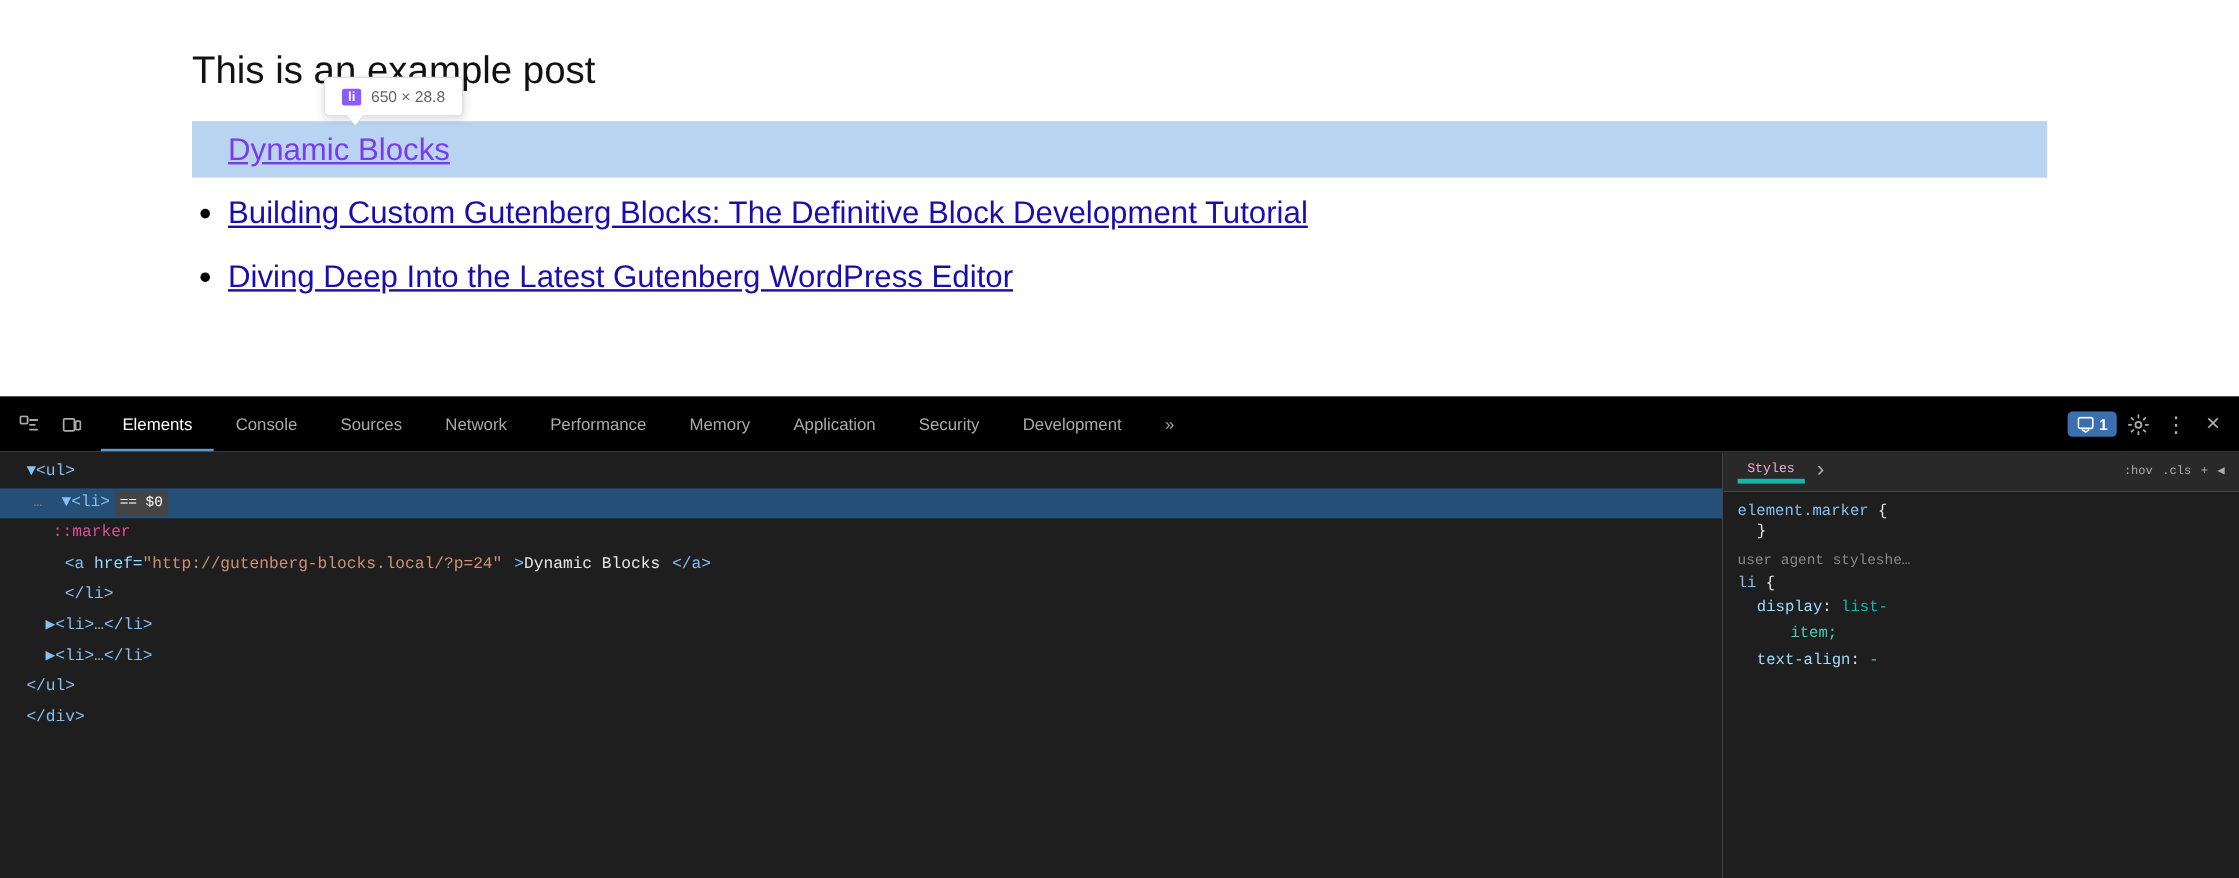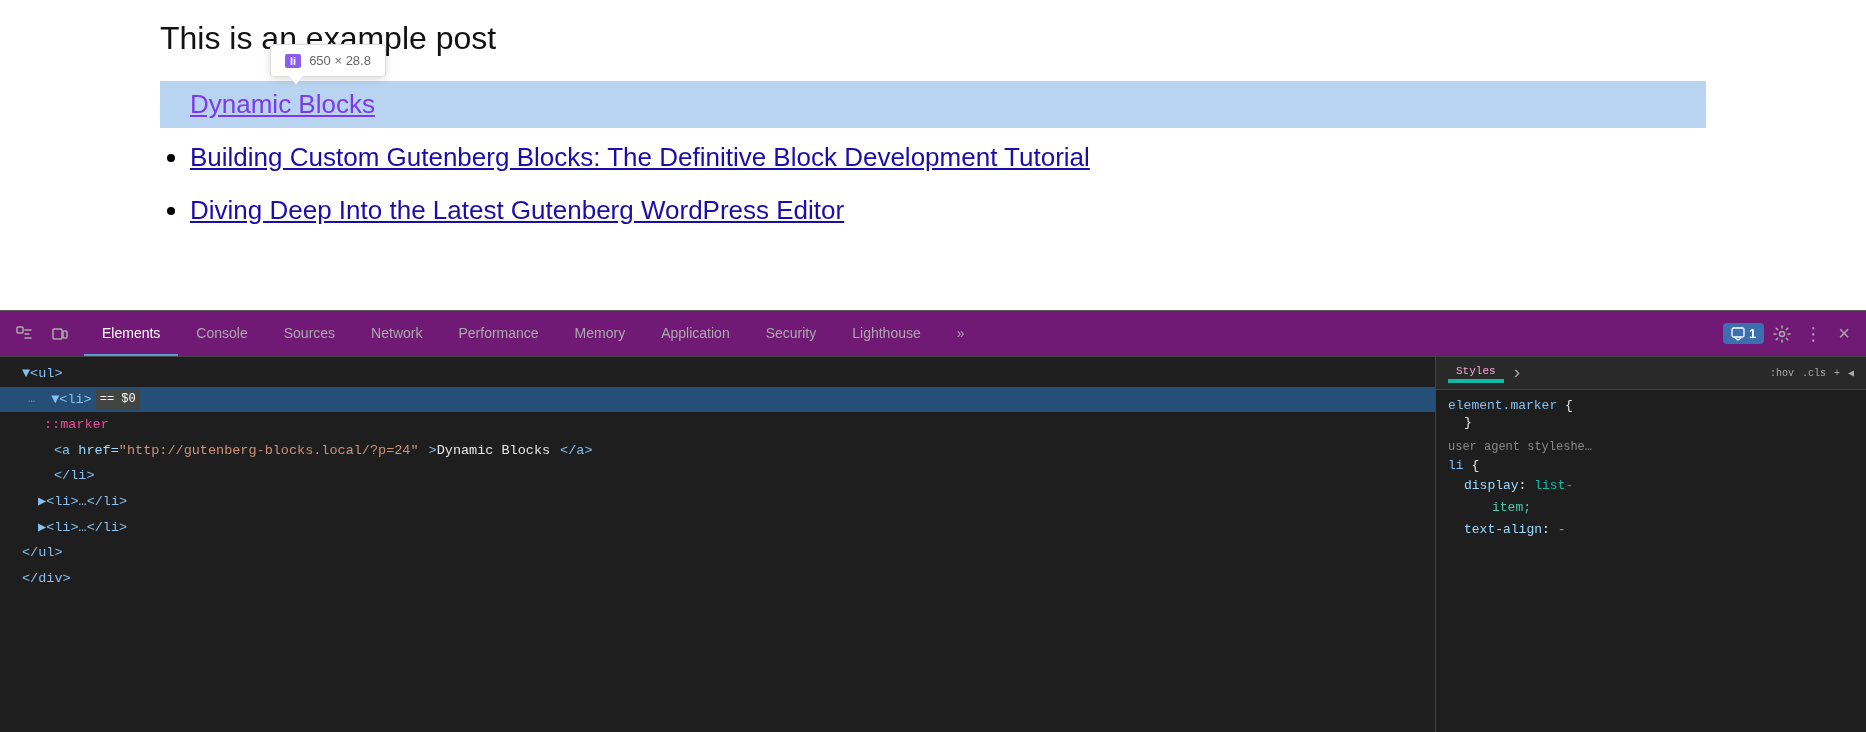--- a/index.html
+++ b/index.html
@@ -5,20 +5,21 @@
     * { margin: 0; padding: 0; box-sizing: border-box; }
     body { font-family: -apple-system, BlinkMacSystemFont, 'Segoe UI', sans-serif; width: 1866px; height: 732px; overflow: hidden; background: #fff; }
 
     
     .page-area {
       width: 100%;
       height: 310px;
       background: #fff;
       padding: 20px 160px;
       position: relative;
+      margin-top: 20px;
     }
 
     .page-title {
       font-size: 32px;
       color: #111;
       margin-bottom: 24px;
       font-weight: 400;
     }
 
     
@@ -108,21 +109,21 @@
       border-top: 1px solid #555;
       display: flex;
       flex-direction: column;
     }
 
     
     .devtools-toolbar {
       display: flex;
       align-items: center;
       height: 46px;
-      background: #701a75;
+      background: #000000;
       border-bottom: 1px solid #444;
       flex-shrink: 0;
       text-align: center;
     }
 
     .devtools-icons-left {
       display: flex;
       align-items: center;
       padding: 0 8px;
       gap: 4px;
@@ -346,21 +347,21 @@
 
     <div class="devtools-tabs">
       <div class="devtools-tab active">Elements</div>
       <div class="devtools-tab">Console</div>
       <div class="devtools-tab">Sources</div>
       <div class="devtools-tab">Network</div>
       <div class="devtools-tab">Performance</div>
       <div class="devtools-tab">Memory</div>
       <div class="devtools-tab">Application</div>
       <div class="devtools-tab">Security</div>
-      <div class="devtools-tab">Lighthouse</div>
+      <div class="devtools-tab">Development</div>
       <div class="devtools-tab">»</div>
     </div>
 
     <div class="devtools-tabs-right">
       <div style="display:flex;align-items:center;gap:4px;background:#3b6faf;padding:3px 8px;border-radius:4px;cursor:pointer;">
         <svg width="14" height="14" viewBox="0 0 14 14" fill="none">
           <rect x="1" y="1" width="12" height="9" rx="1.5" stroke="#fff" stroke-width="1.3"></rect>
           <path d="M4 11l3 2 3-2" stroke="#fff" stroke-width="1.3"></path>
         </svg>
         <span class="badge" style="background:transparent;font-size:13px;color:#fff;padding:0;">1</span>

